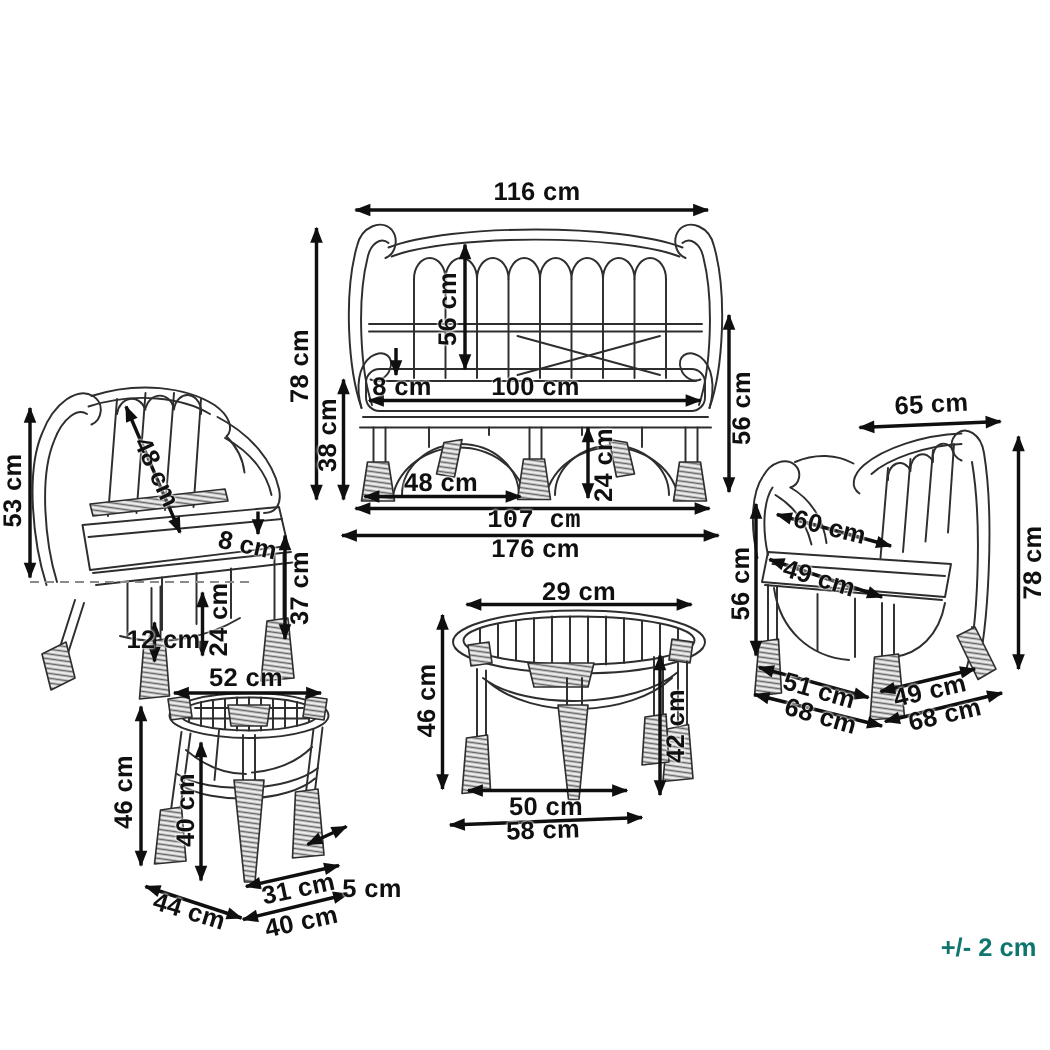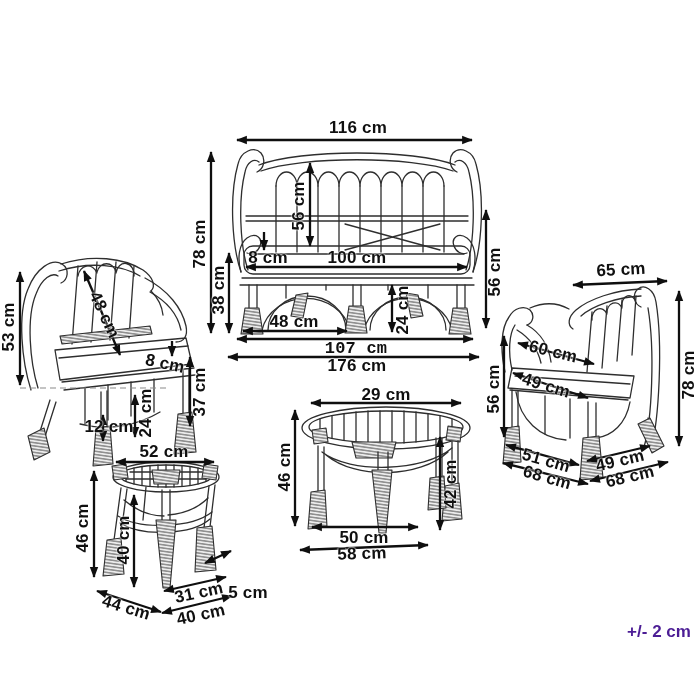--- a/index.html
+++ b/index.html
@@ -8,21 +8,21 @@
   #art{position:absolute;left:0;top:0;}
   .fz{fill:none;stroke:#2e2e2e;stroke-width:1.3;stroke-linecap:round;stroke-linejoin:round;}
   .ft{fill:url(#wrap);stroke:#2e2e2e;stroke-width:1.1;stroke-linejoin:round;}
   .arr{stroke:#0f0f0f;stroke-width:2.3;marker-start:url(#ah);marker-end:url(#ah);}
   .arr1{stroke:#0f0f0f;stroke-width:2.3;marker-end:url(#ah);}
   .dashln{stroke:#8a8a8a;stroke-width:1.2;stroke-dasharray:6 4;}
   .dim{position:absolute;transform:translate(-50%,-50%);font-weight:700;font-size:17px;
        color:#101010;white-space:nowrap;letter-spacing:.2px;
        text-shadow:0 0 2px #fff,0 0 2px #fff;}
   .v{transform:translate(-50%,-50%) rotate(-90deg);}
-  .note{position:absolute;transform:translate(-50%,-50%);font-weight:700;font-size:17px;color:#4c1d95;white-space:nowrap;}
+  .note{position:absolute;transform:translate(-50%,-50%);font-weight:700;font-size:17px;color:#0f766e;white-space:nowrap;}
 </style>
 </head>
 <body>
 
 <div id="stage">
 
 <svg id="art" width="700" height="700" viewBox="0 0 700 700">
   <defs>
     <marker id="ah" viewBox="0 0 12 10" refX="10.5" refY="5" markerWidth="12" markerHeight="10" orient="auto-start-reverse" markerUnits="userSpaceOnUse">
       <path d="M0.6,0.8 L11.4,5 L0.6,9.2 Z" fill="#0f0f0f"></path>

